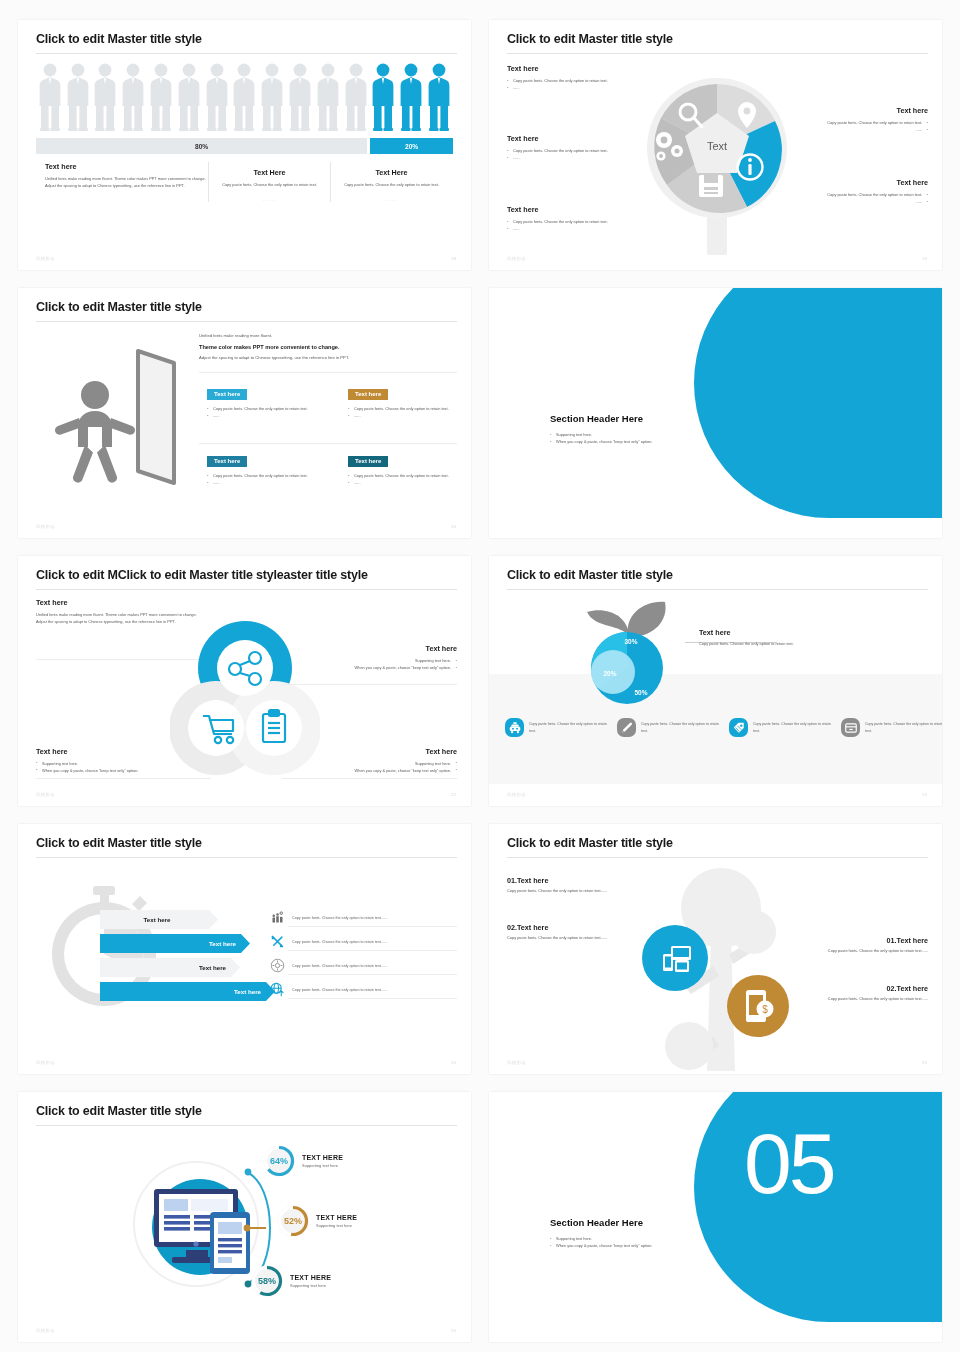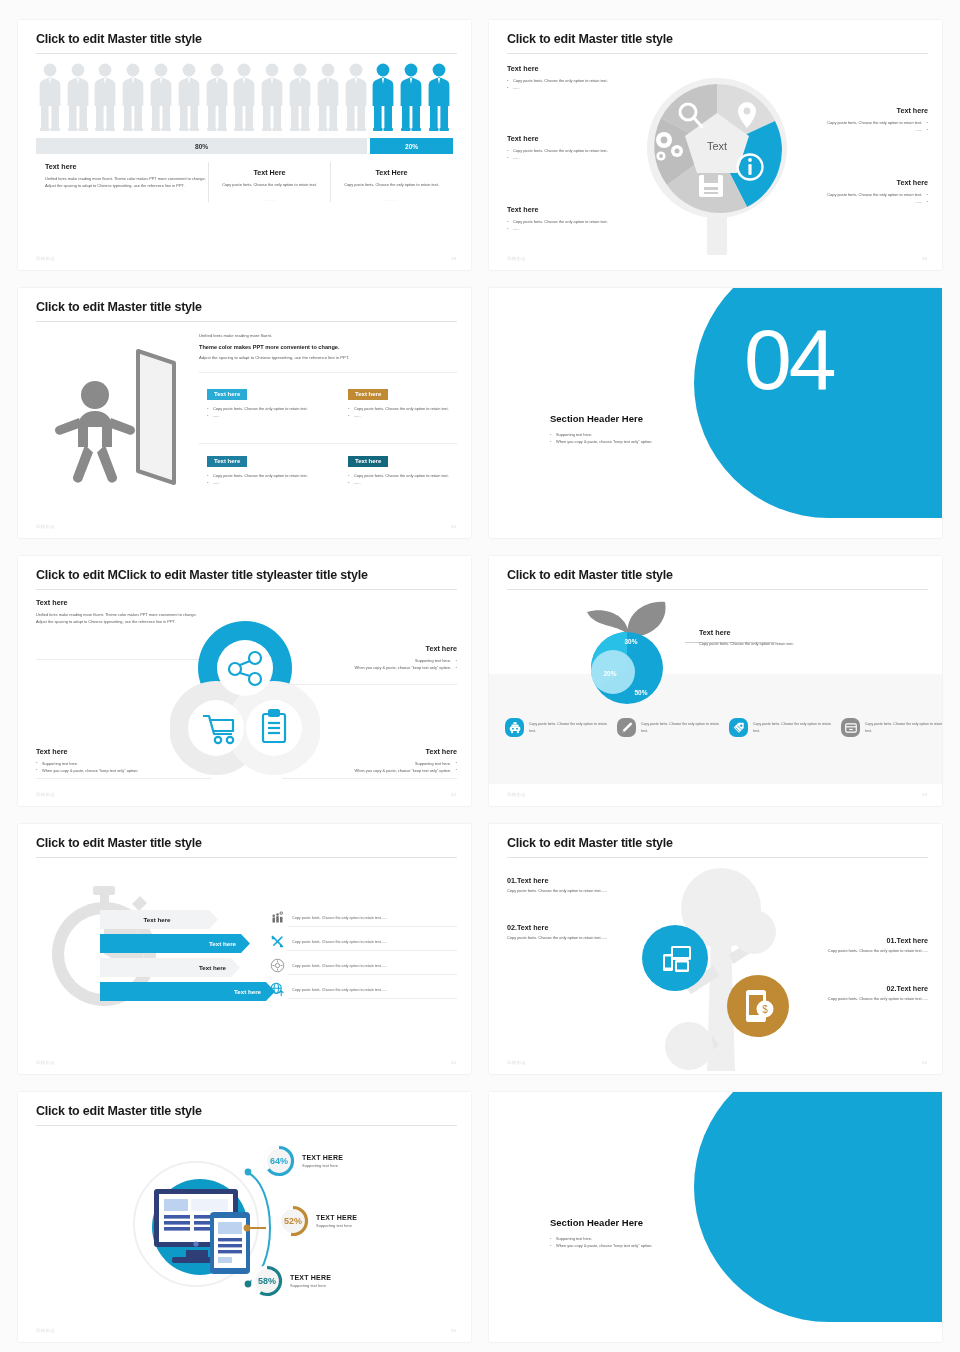--- a/index.html
+++ b/index.html
@@ -412,21 +412,20 @@
 
   <div class="slide s4">
     <div class="sectionwrap">
       <svg width="453" height="250" viewBox="0 0 453 250" style="position:absolute; left:0; top:0;">
         <path d="M453 -5 L255 -5 A140 140 0 0 0 255 175 L453 175 Z" fill="#13a5d6"></path>
         <path d="M255 175 L453 175 L453 -5 A180 180 0 0 1 255 175 Z" fill="#13a5d6"></path>
         <circle cx="340" cy="95" r="135" fill="#13a5d6"></circle>
         <rect x="340" y="-40" width="140" height="270" fill="#13a5d6"></rect>
       </svg>
     </div>
-    <div class="bignum" style="left:255px; top:22px;">04</div>
     <div class="sechead" style="left:61px; top:125px;">Section Header Here</div>
     <ul class="bl" style="position:absolute; left:61px; top:143px; width:230px;">
       <li>Supporting text here.</li>
       <li>When you copy &amp; paste, choose "keep text only" option.</li>
     </ul>
   </div>
 
   <div class="slide s5">
     <div class="title">Click to edit MClick to edit Master title styleaster title style</div>
     <div class="rule"></div>
@@ -802,20 +801,21 @@
     <div class="pgn">26</div>
   </div>
 
   <div class="slide s10">
     <div class="sectionwrap">
       <svg width="453" height="250" viewBox="0 0 453 250" style="position:absolute; left:0; top:0;">
         <circle cx="340" cy="95" r="135" fill="#13a5d6"></circle>
         <rect x="340" y="-40" width="140" height="270" fill="#13a5d6"></rect>
       </svg>
     </div>
+    <div class="bignum" style="left:255px; top:22px;">05</div>
     <div class="sechead" style="left:61px; top:125px;">Section Header Here</div>
     <ul class="bl" style="position:absolute; left:61px; top:143px; width:230px;">
       <li>Supporting text here.</li>
       <li>When you copy &amp; paste, choose "keep text only" option.</li>
     </ul>
   </div>
 
 </div>
 
 </body></html>

